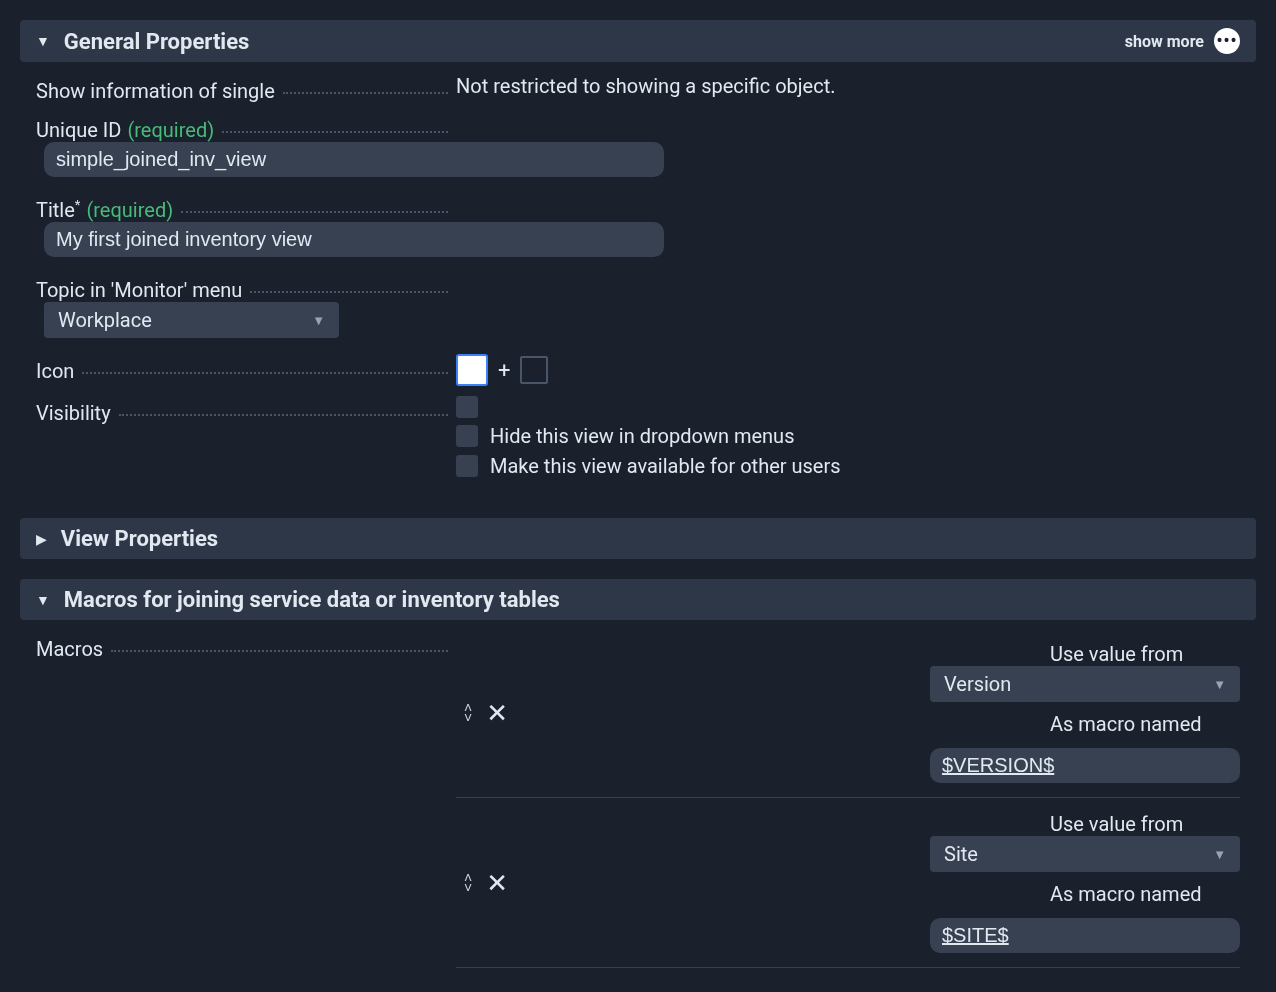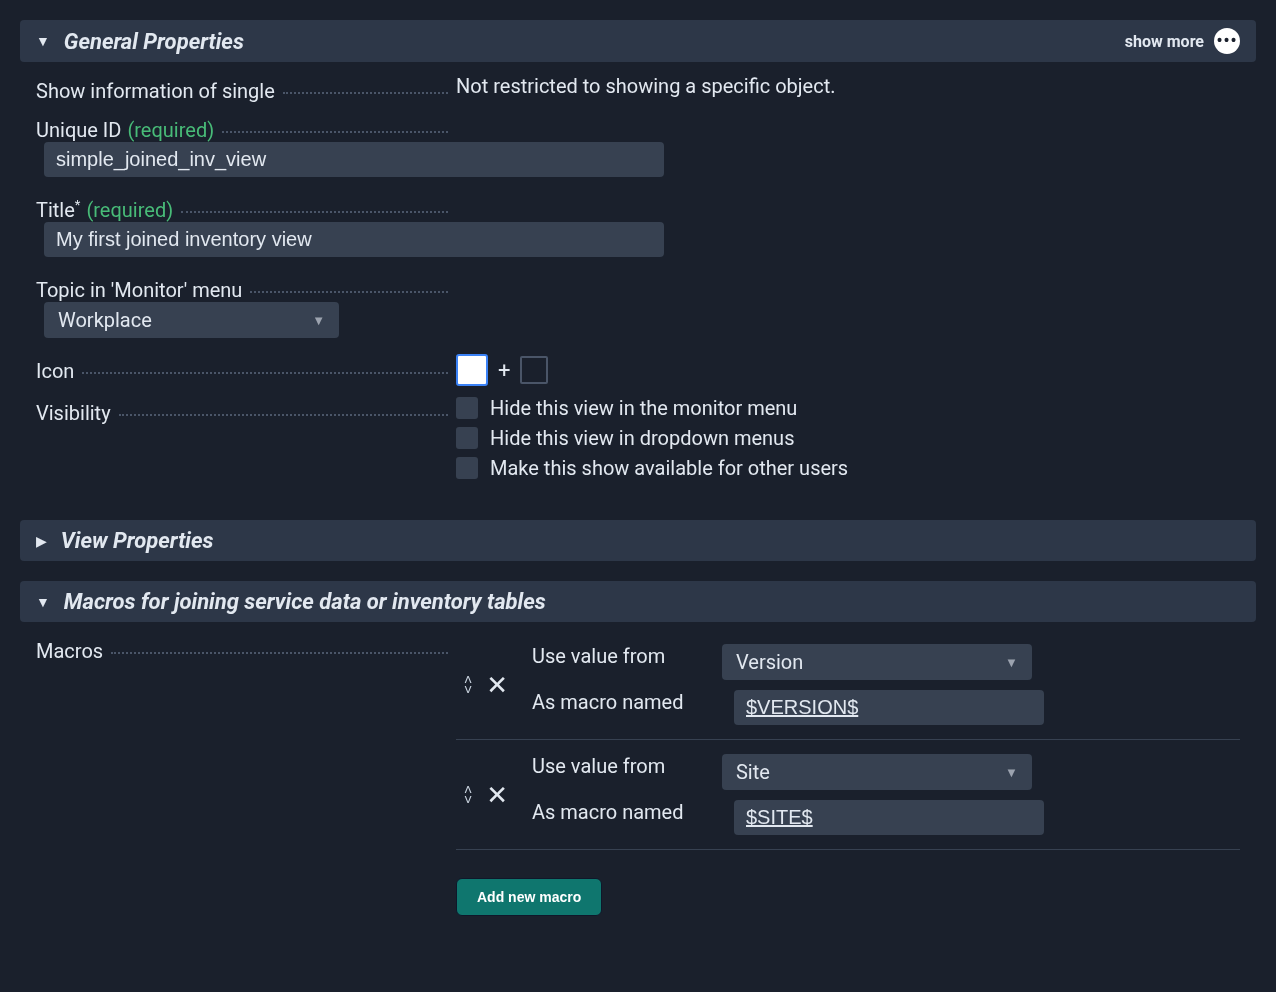--- a/index.html
+++ b/index.html
@@ -13,21 +13,21 @@
   }
   .section-header {
     background: #2d3748;
     border-radius: 4px;
     padding: 8px 16px;
     display: flex;
     align-items: center;
     margin-bottom: 8px;
   }
   .section-header .toggle { margin-right: 14px; font-size: 14px; }
-  .section-header .title { font-weight: 700; font-size: 22px; flex: 1; font-style: italic; }
+  .section-header .title { font-weight: 700; font-size: 22px; flex: 1; }
   .section-header .show-more { color: #e2e8f0; font-weight: 700; font-size: 16px; margin-right: 10px; }
   .section-header .more-btn {
     width: 26px; height: 26px; background: #fff; border-radius: 50%;
     display: flex; align-items: center; justify-content: center;
     cursor: pointer;
   }
   .section-header .more-btn span { color: #1a202c; font-weight: 900; letter-spacing: 1px; font-size: 16px; line-height:1; }
   .section-body { padding: 4px 16px 24px 16px; }
   .row { display: flex; align-items: flex-start; margin-bottom: 10px; }
   .row.tall { margin-bottom: 16px; flex-direction: column; }
@@ -41,21 +41,21 @@
     margin-left: 8px;
     position: relative;
     top: -4px;
     height: 1em;
   }
   .value-col { flex: 1; padding-left: 8px; }
   .text-input {
     width: 620px;
     background: #374151;
     border: none;
-    border-radius: 4px;
+    border-radius: 10px;
     padding: 6px 12px;
     color: #e2e8f0;
     font-size: 20px;
   }
   .select {
     display: inline-flex;
     align-items: center;
     background: #374151;
     border-radius: 4px;
     padding: 6px 14px;
@@ -83,21 +83,21 @@
     background: #374151;
     border-radius: 3px;
     margin-right: 12px;
     cursor: pointer;
   }
   .macro-block { border-bottom: 1px solid #374151; padding: 10px 0 14px 0; margin-bottom: 4px; display:flex; }
   .macro-controls { display: flex; align-items: center; padding: 0 24px 0 8px; }
   .updown { display: flex; flex-direction: column; line-height: 10px; font-size: 14px; color:#cbd5e1; cursor:pointer; margin-right:14px;}
   .xbtn { font-size: 26px; cursor: pointer; color:#e2e8f0; font-weight:400;}
   .macro-fields { flex: 1; }
-  .macro-row { display: flex; align-items: flex-start; margin-bottom: 10px; }
+  .macro-row { display: flex; align-items: flex-end; margin-bottom: 10px; flex-direction: column; }
   .macro-row:last-child { margin-bottom: 0; gap: 12px; }
   .macro-label { width: 190px; }
   .macro-select { min-width: 310px; }
   .macro-input { width: 310px; text-decoration: underline; }
   .add-btn {
     background: #0f766e;
     border: 1px solid #0f172a;
     border-radius: 6px;
     padding: 10px 20px;
     color: #fff;
@@ -180,29 +180,28 @@
   </div>
 
   <div class="row">
     <div class="label-col">
       <span class="label-text">Visibility</span>
       <span class="dots"></span>
     </div>
     <div class="value-col">
       <div class="checkbox-row">
         <div class="checkbox"></div>
-        <span>Hide this view in the monitor menu</span>
       </div>
       <div class="checkbox-row">
         <div class="checkbox"></div>
         <span>Hide this view in dropdown menus</span>
       </div>
       <div class="checkbox-row">
         <div class="checkbox"></div>
-        <span>Make this show available for other users</span>
+        <span>Make this view available for other users</span>
       </div>
     </div>
   </div>
 </div>
 
 <div class="section-header">
   <span class="toggle">▶</span>
   <span class="title">View Properties</span>
 </div>
 

